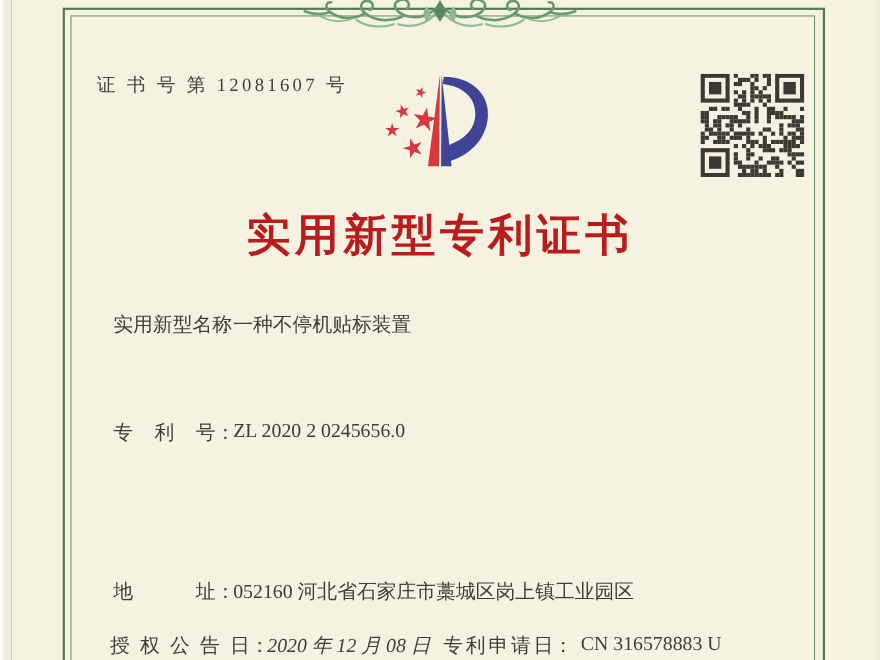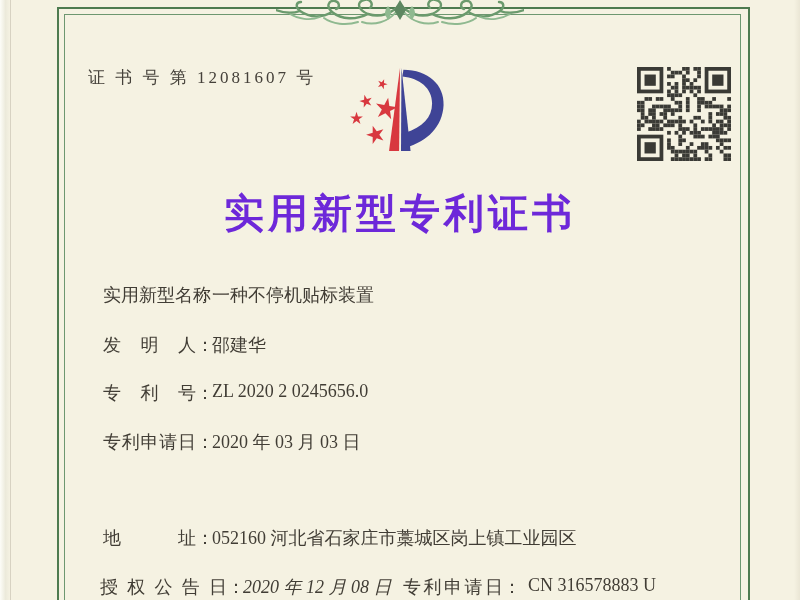--- a/index.html
+++ b/index.html
@@ -16,21 +16,21 @@
   .frame-outer{position:absolute;left:57px;top:7px;width:689px;height:620px;
        border:2.5px solid #4e7b50;}
   .frame-inner{position:absolute;left:64px;top:14px;width:675px;height:620px;
        border:1.5px solid #6d9770;}
   .ornament{position:absolute;left:276px;top:-2px;width:248px;height:34px;}
   .cert-no{position:absolute;left:88px;top:66px;font-size:17px;letter-spacing:3px;
        color:#45413a;}
   .logo{position:absolute;left:346px;top:58px;width:110px;height:100px;}
   .qr{position:absolute;left:636px;top:67px;width:96px;height:94px;}
   .title{position:absolute;left:0;top:186px;width:800px;text-align:center;
-       font-size:40px;font-weight:bold;letter-spacing:4px;color:#6d28d9;}
+       font-size:40px;font-weight:bold;letter-spacing:4px;color:#b91c1c;}
   .row{position:absolute;font-size:18px;white-space:nowrap;color:#413d35;}
   .flabel{display:inline-block;text-align:justify;text-align-last:justify;
        text-justify:inter-character;vertical-align:top;}
   .w93{width:93px;} .w127{width:127px;} .w100{width:100px;}
   .colon{display:inline-block;width:14px;vertical-align:top;}
   .fvalue{margin-left:2px;}
   .fvalue.ml10{font-style:italic;} .fvalue.ml11{margin-left:11px;}
 </style>
 </head>
 <body>
@@ -320,29 +320,23 @@
       <rect x="19" y="24" width="1" height="1" fill="#3a3a35"></rect>
       <rect x="23" y="24" width="1" height="1" fill="#3a3a35"></rect>
       <rect x="24" y="24" width="1" height="1" fill="#3a3a35"></rect>
     </svg>
 
   <div class="title">实用新型专利证书</div>
 
   <div class="row" style="left:103px;top:283px">
     <span class="flabel w93">实用新型名称</span><span class="colon">：</span><span class="fvalue">一种不停机贴标装置</span>
   </div>
-  <div class="row" style="left:103px;top:333px">
-    <span class="flabel w93">发明人</span><span class="colon">：</span><span class="fvalue">邵建华</span>
-  </div>
   <div class="row" style="left:103px;top:381px">
     <span class="flabel w93">专利号</span><span class="colon">：</span><span class="fvalue">ZL 2020 2 0245656.0</span>
   </div>
-  <div class="row" style="left:103px;top:430px">
-    <span class="flabel w93">专利申请日</span><span class="colon">：</span><span class="fvalue">2020 年 03 月 03 日</span>
-  </div>
   <div class="row" style="left:103px;top:526px">
     <span class="flabel w93">地址</span><span class="colon">：</span><span class="fvalue">052160 河北省石家庄市藁城区岗上镇工业园区</span>
   </div>
 
   <div class="row" style="left:100px;top:575px">
     <span class="flabel w127">授权公告日</span><span class="colon">：</span><span class="fvalue ml10">2020 年 12 月 08 日</span>
   </div>
   <div class="row" style="left:403px;top:575px">
     <span class="flabel w100">专利申请日</span><span class="colon">：</span><span class="fvalue ml11">CN 316578883 U</span>
   </div>

